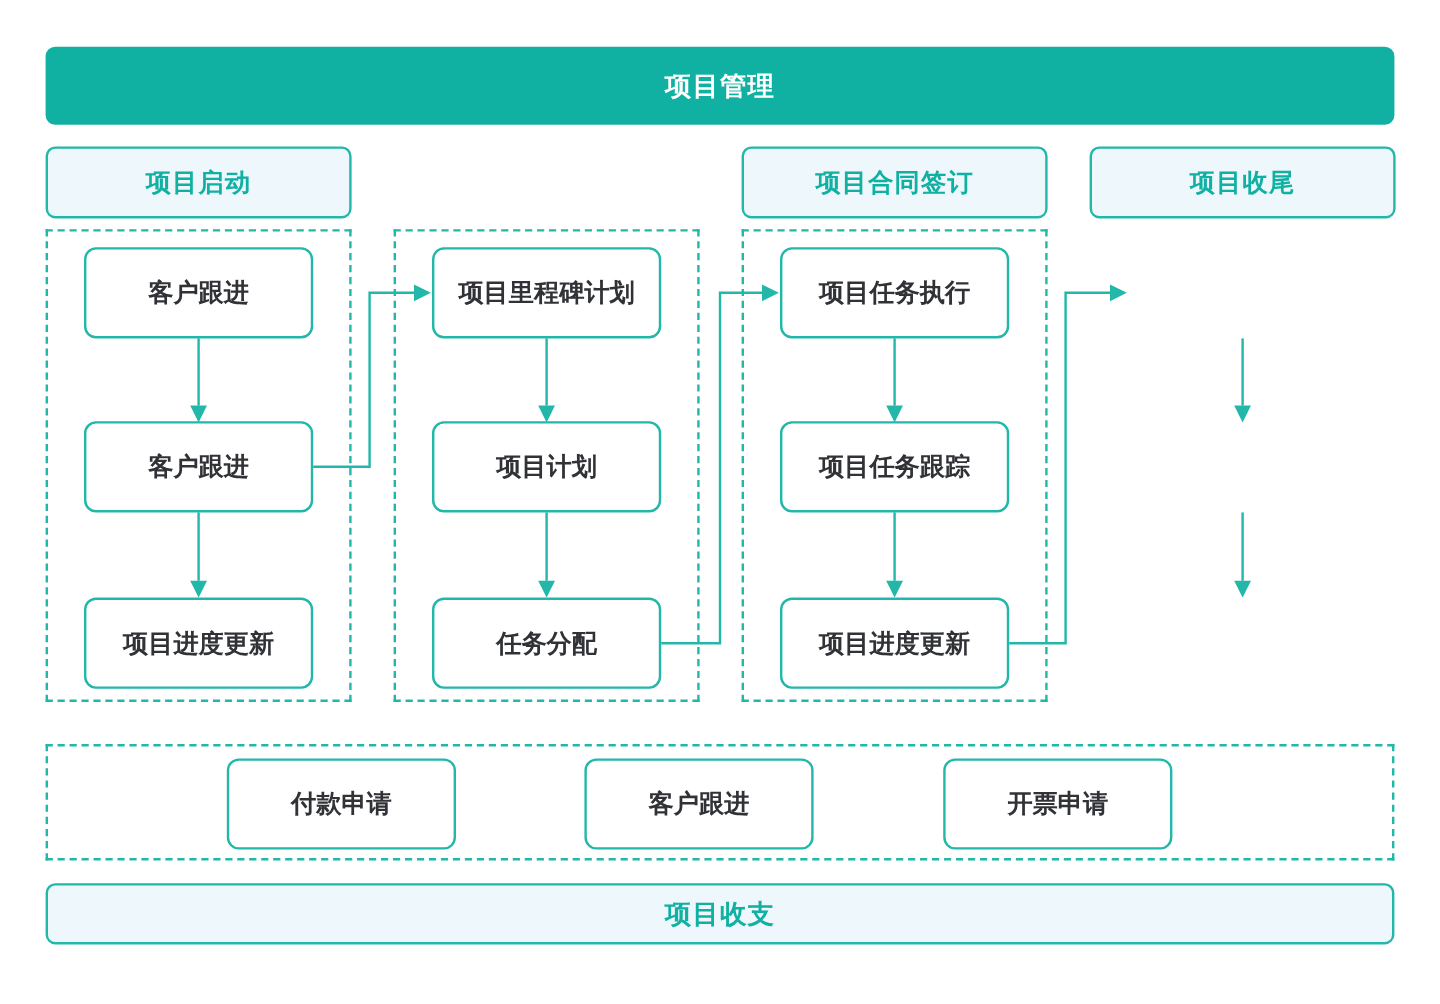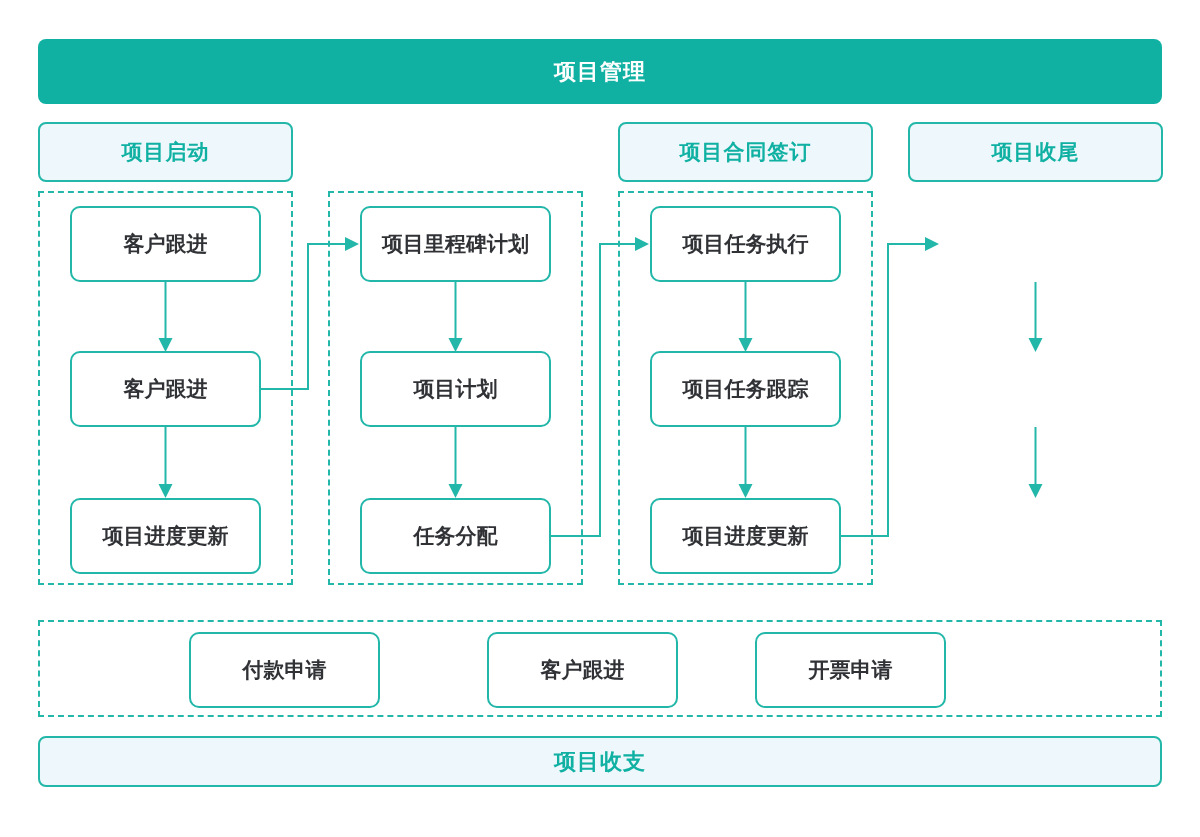--- a/index.html
+++ b/index.html
@@ -108,21 +108,21 @@
   <div class="col-body" style="left:618px">
     <div class="node r1">项目任务执行</div>
     <div class="node r2">项目任务跟踪</div>
     <div class="node r3">项目进度更新</div>
   </div>
 
 
   <div class="finance">
     <div class="node" style="left:149px">付款申请</div>
     <div class="node" style="left:447px">客户跟进</div>
-    <div class="node" style="left:715px">开票申请</div>
+    <div class="node" style="left:746px">开票申请</div>
   </div>
 
   <div class="banner bottom">
     <span>项目收支</span>
   </div>
 
   <svg class="arrows" viewBox="0 0 1200 837">
 
     <g>
       <line x1="165.5" y1="282" x2="165.5" y2="338"></line>

